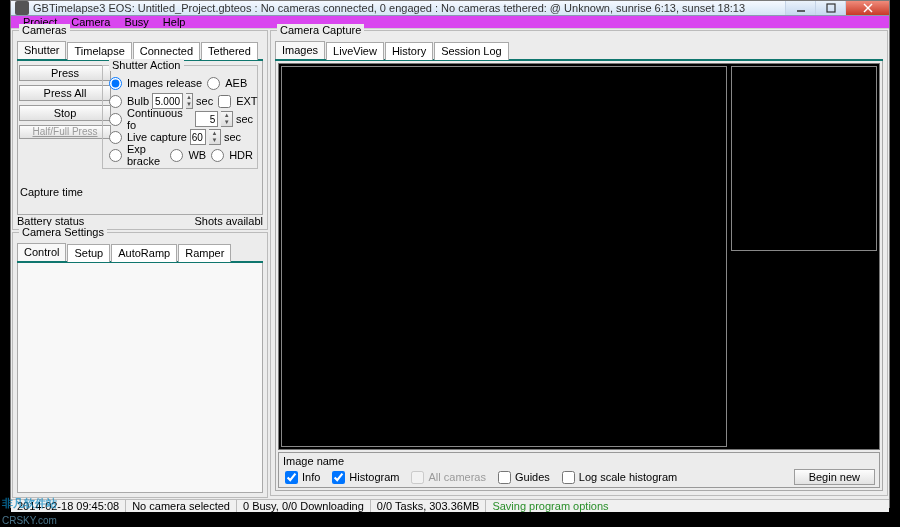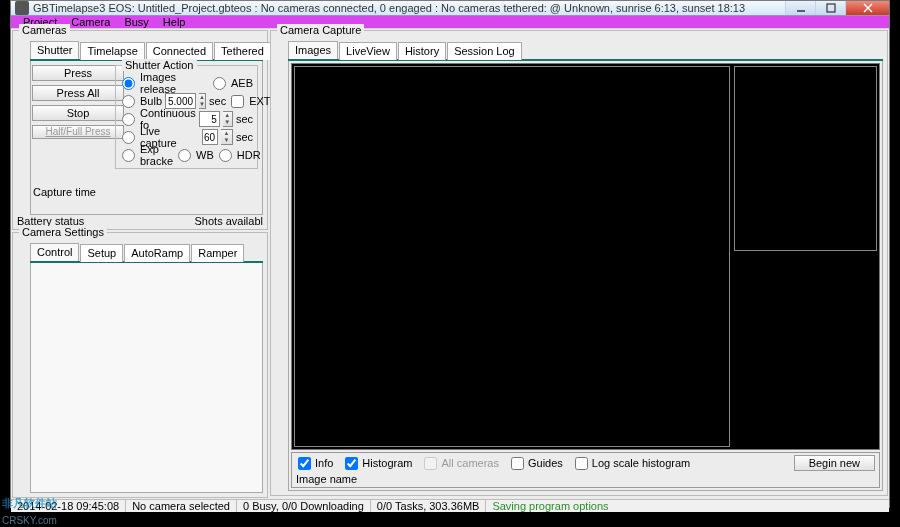--- a/index.html
+++ b/index.html
@@ -10,21 +10,21 @@
 .titlebar .title { flex: 1; color: #333; white-space: nowrap; overflow: hidden; }
 .winbtns { display: flex; height: 100%; }
 .winbtn { width: 30px; border-left: 1px solid #c5d3e6; display: flex; align-items: center; justify-content: center; background: linear-gradient(#eaf2fb,#c6d8ef); cursor: pointer; }
 .winbtn.close { width: 44px; background: linear-gradient(#f08b7b,#c83a27); color: #fff; }
 .winbtn svg { width: 10px; height: 10px; }
 .menubar { height: 20px; background: #d946ef; border-bottom: 1px solid #d0d0d0; display: flex; align-items: center; padding: 0 12px; gap: 14px; }
 .menubar span { cursor: default; }
 .client { flex: 1; display: flex; background: #ececec; padding: 1px; gap: 2px; }
 .leftpane { width: 256px; display: flex; flex-direction: column; gap: 2px; }
 .rightpane { flex: 1; }
-.group { border: 1px solid #bbb; background: #ececec; position: relative; padding: 10px 4px 4px 17px; }
+.group { border: 1px solid #bbb; background: #ececec; position: relative; padding: 10px 4px 4px 4px; }
 .group > .legend { position: absolute; top: -7px; left: 6px; background: #ececec; padding: 0 3px; }
 .tabstrip { display: flex; height: 20px; border-bottom: 2px solid #0f766e; }
 .tabstrip .tab { border: 1px solid #a9a9a9; border-bottom: none; padding: 2px 6px; background: #ffffff; margin-right: 1px; cursor: default; font-size: 11px; position: relative; top: 1px; }
 .tabstrip .tab.active { background: #f8f8f8; top: 0; }
 .tabpage { background: #ececec; border: 1px solid #a9a9a9; border-top: none; padding: 4px; }
 .sa-group { border: 1px solid #bbb; position: relative; padding: 8px 4px 4px 4px; margin-left: 80px; }
 .sa-group > .legend { position: absolute; top: -7px; left: 6px; background: #ececec; padding: 0 3px; }
 .btn { background: linear-gradient(#fdfdfd,#e2e2e2); border: 1px solid #9c9c9c; padding: 1px 4px; text-align: center; cursor: default; font-size: 11px; }
 .btn.disabled { color: #9a9a9a; text-decoration: underline; }
 .leftbtns { position: absolute; left: 1px; top: 24px; width: 92px; display: flex; flex-direction: column; gap: 4px; }
@@ -192,20 +192,23 @@
         <div class="tabpage" style="height:calc(100% - 24px);">
           <div class="previews">
             <div class="prev-main"></div>
             <div class="prev-col">
               <div class="prev-side"></div>
               <div style="flex:1;"></div>
             </div>
           </div>
           <div class="capbottom">
             <div class="caprow">
+              <span>Image name</span>
+            </div>
+            <div class="caprow">
               <span class="cbwrap">
                   <input type="checkbox" checked="" style="">
                   <span>Info</span>
                 </span>
               <span class="cbwrap">
                   <input type="checkbox" checked="" style="">
                   <span>Histogram</span>
                 </span>
               <span class="cbwrap dis">
                   <input type="checkbox" disabled="" style="">
@@ -213,23 +216,20 @@
                 </span>
               <span class="cbwrap">
                   <input type="checkbox" style="">
                   <span>Guides</span>
                 </span>
               <span class="cbwrap">
                   <input type="checkbox" style="">
                   <span>Log scale histogram</span>
                 </span>
               <span class="btn begin" style="padding:1px 14px;">Begin new</span>
-            </div>
-            <div class="caprow">
-              <span>Image name</span>
             </div>
           </div>
         </div>
       </div>
     </div>
   </div>
 
   <div class="statusbar">
     <div class="cell">2014-02-18 09:45:08</div>
     <div class="cell">No camera selected</div>

